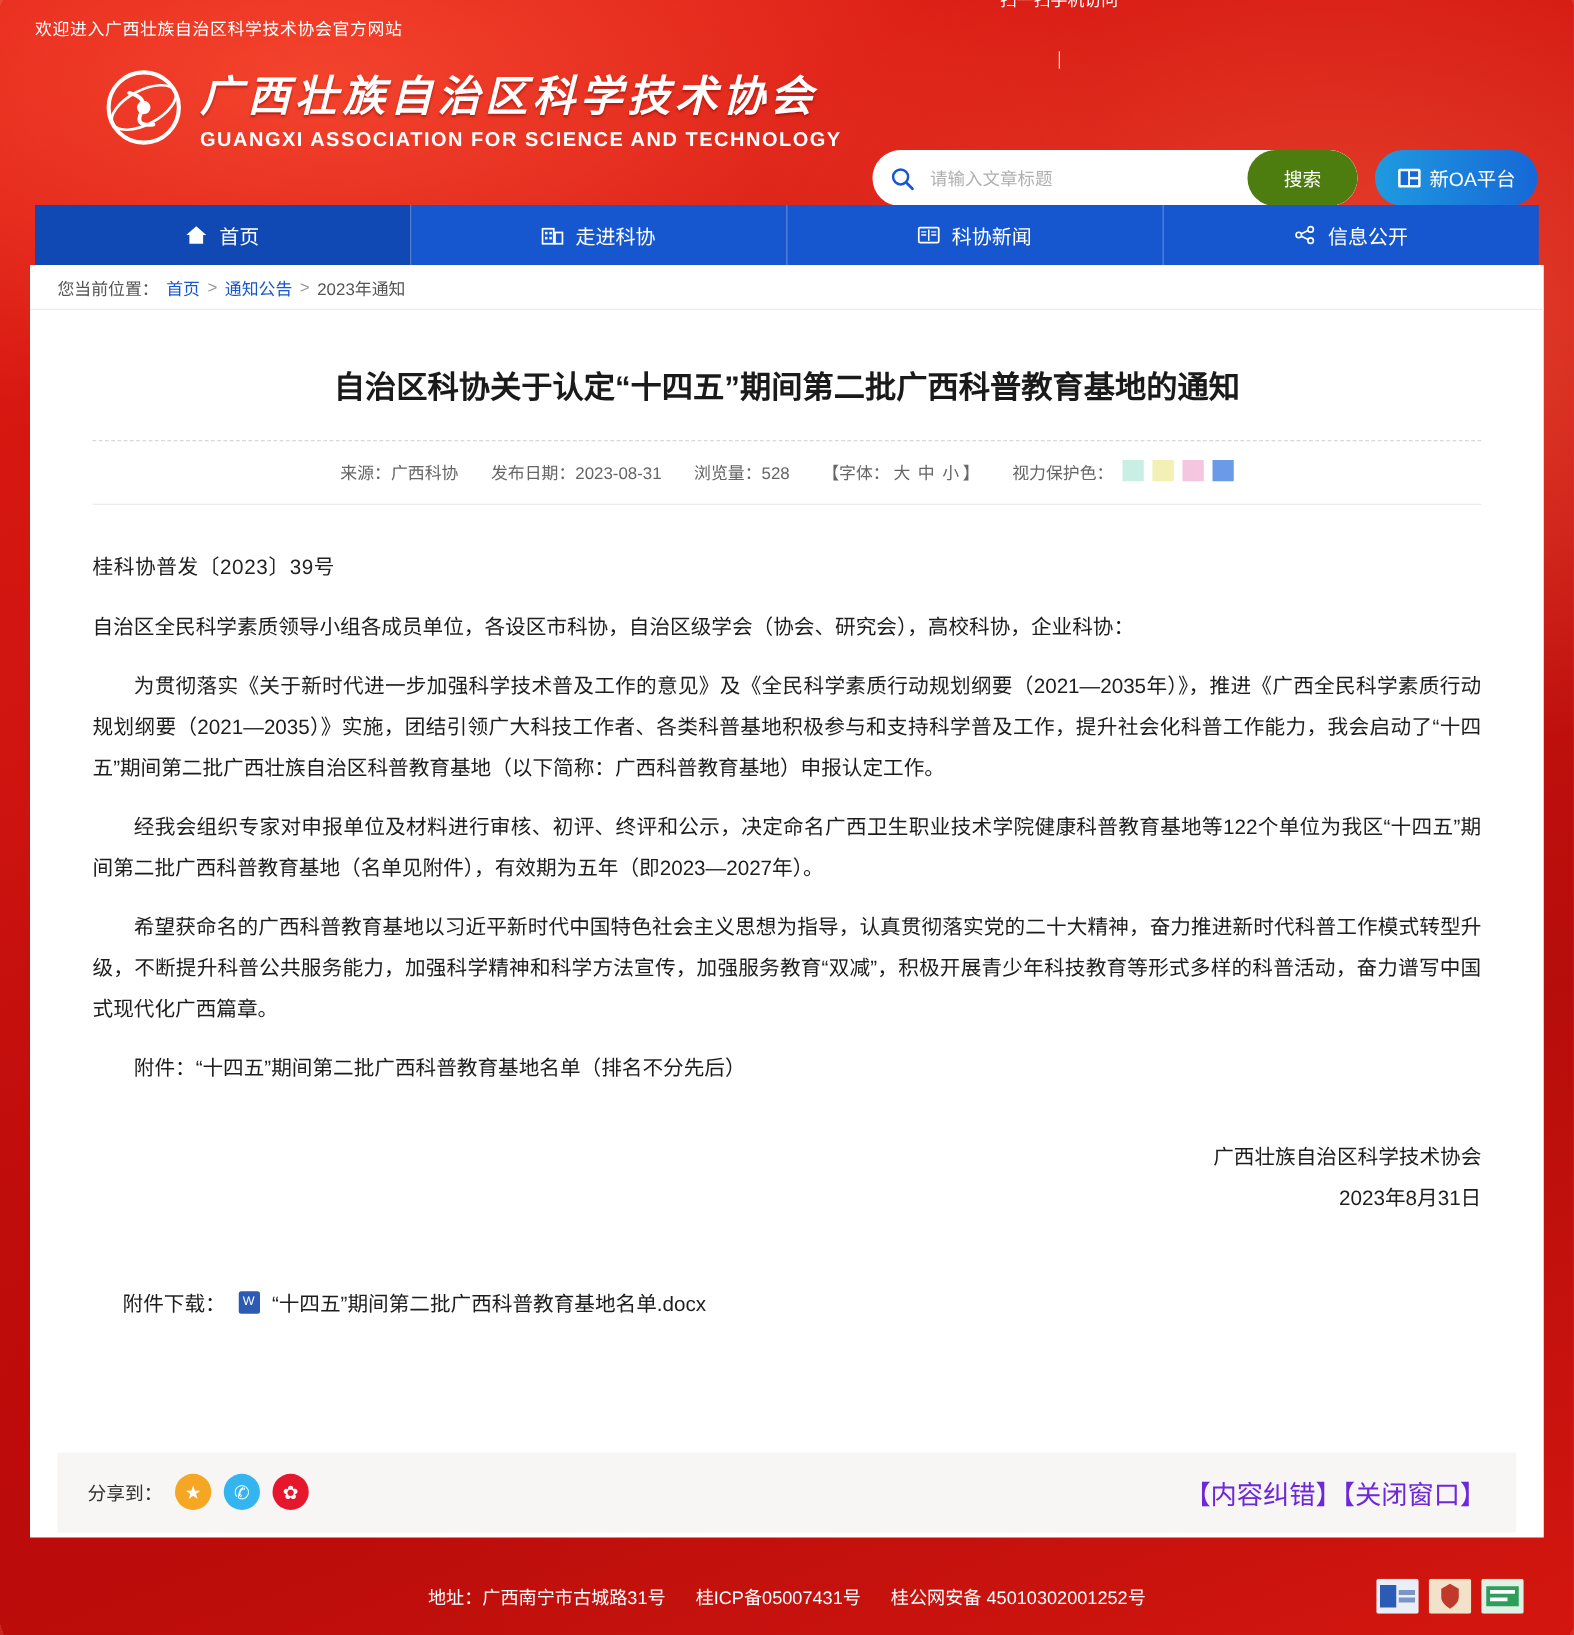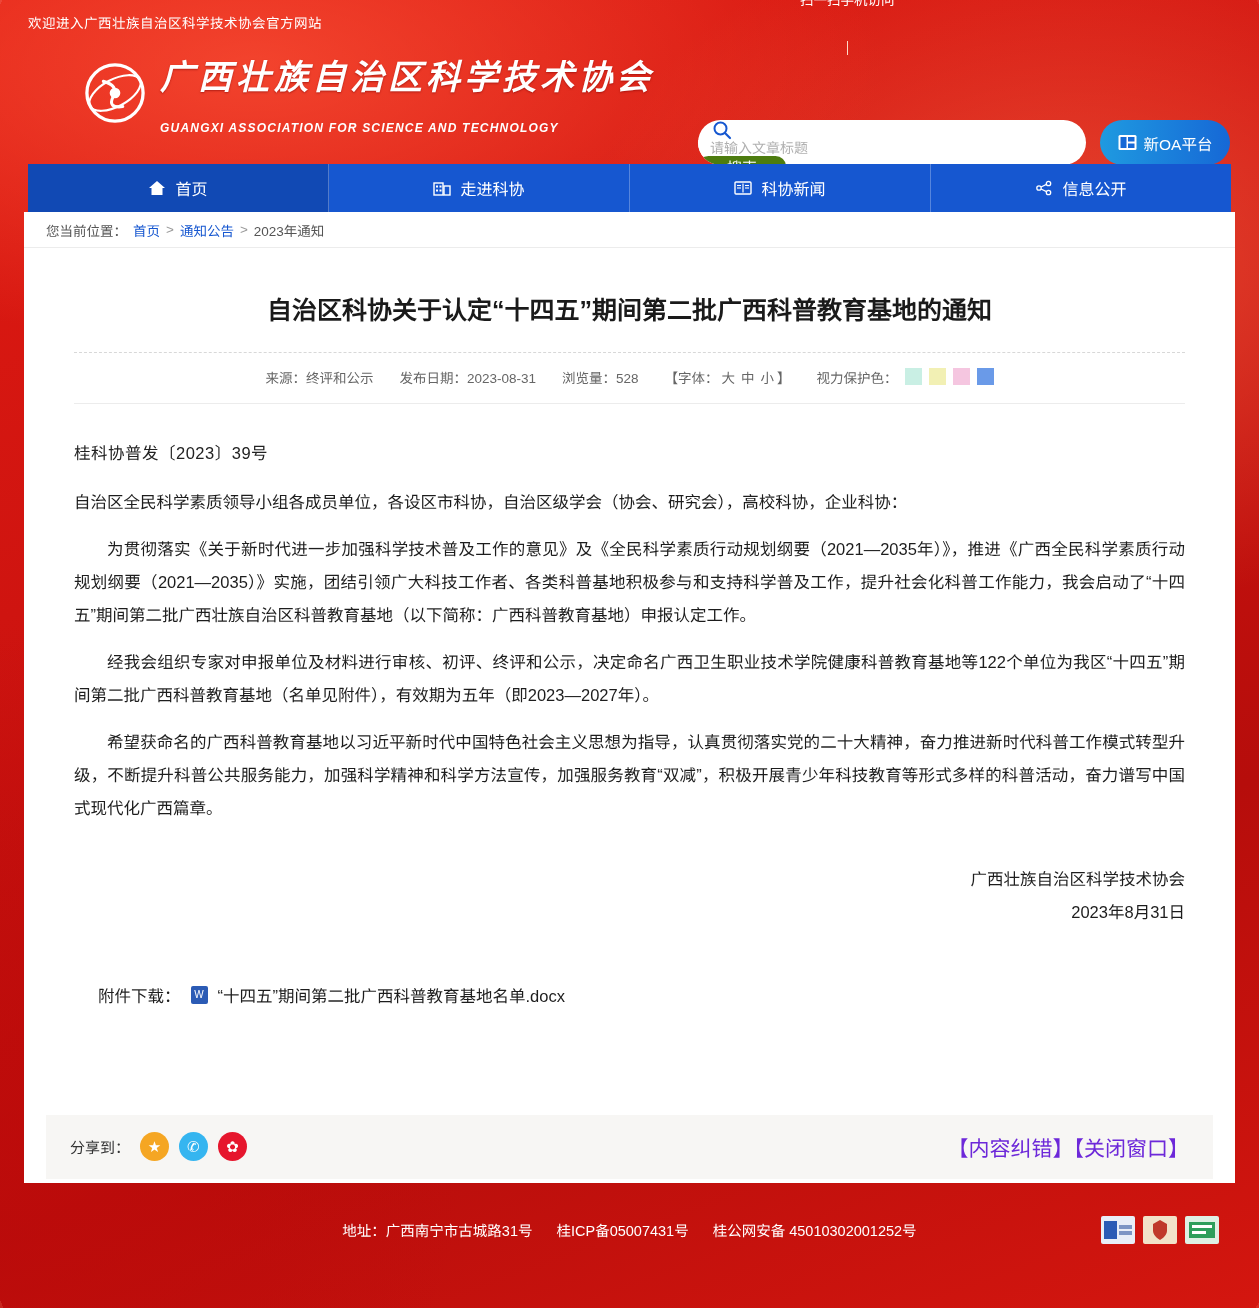--- a/index.html
+++ b/index.html
@@ -80,38 +80,36 @@
   .logo-cn {
     font-family: "Liberation Serif", "DejaVu Serif", serif;
     font-size: 34px;
     font-weight: bold;
     font-style: italic;
     color: #ffffff;
     letter-spacing: 4px;
     text-shadow: 0 1px 2px rgba(120,0,0,.5);
   }
   .logo-en {
-    font-size: 12px;
+    font-size: 16px;
     font-weight: bold;
     color: #ffffff;
     letter-spacing: 1.2px;
-    margin-top: 22px;
-    font-style: italic;
+    margin-top: 5px;
   }
 
   .searchbox {
     position: absolute;
     left: 698px; top: 76px;
     width: 388px; height: 45px;
     background: #ffffff;
     border-radius: 23px;
     display: flex;
-    align-items: flex-start;
+    align-items: center;
     overflow: hidden;
-    flex-direction: column;
   }
   .searchbox .mag { margin-left: 14px; flex: 0 0 auto; }
   .searchbox input {
     flex: 1;
     border: 0;
     outline: none;
     font-size: 14px;
     color: #333;
     padding-left: 12px;
     font-family: "Liberation Sans", sans-serif;
@@ -402,21 +400,21 @@
     <span class="sep">&gt;</span>
     <span>2023年通知</span>
   </div>
 
   <div class="article">
 
     <h1 class="art-title">自治区科协关于认定“十四五”期间第二批广西科普教育基地的通知</h1>
 
     <div class="art-meta">
       <span>
-        <span>来源：</span><span>终评和公示</span>
+        <span>来源：</span><span>广西科协</span>
       </span>
       <span>
         <span>发布日期：</span><span>2023-08-31</span>
       </span>
       <span>
         <span>浏览量：</span><span>528</span>
       </span>
       <span class="fontsize">
         <span>【字体：</span><b>大</b><b>中</b><b>小</b><span>】</span>
       </span>
@@ -428,20 +426,21 @@
         <i class="swatch" style="background:#6a9ae8"></i>
       </span>
     </div>
 
     <div class="doc-no">桂科协普发〔2023〕39号</div>
 
     <p class="p">自治区全民科学素质领导小组各成员单位，各设区市科协，自治区级学会（协会、研究会），高校科协，企业科协：</p>
     <p class="p indent">为贯彻落实《关于新时代进一步加强科学技术普及工作的意见》及《全民科学素质行动规划纲要（2021—2035年）》，推进《广西全民科学素质行动规划纲要（2021—2035）》实施，团结引领广大科技工作者、各类科普基地积极参与和支持科学普及工作，提升社会化科普工作能力，我会启动了“十四五”期间第二批广西壮族自治区科普教育基地（以下简称：广西科普教育基地）申报认定工作。</p>
     <p class="p indent">经我会组织专家对申报单位及材料进行审核、初评、终评和公示，决定命名广西卫生职业技术学院健康科普教育基地等122个单位为我区“十四五”期间第二批广西科普教育基地（名单见附件），有效期为五年（即2023—2027年）。</p>
     <p class="p indent">希望获命名的广西科普教育基地以习近平新时代中国特色社会主义思想为指导，认真贯彻落实党的二十大精神，奋力推进新时代科普工作模式转型升级，不断提升科普公共服务能力，加强科学精神和科学方法宣传，加强服务教育“双减”，积极开展青少年科技教育等形式多样的科普活动，奋力谱写中国式现代化广西篇章。</p>
+    <p class="p indent">附件：“十四五”期间第二批广西科普教育基地名单（排名不分先后）</p>
 
     <div class="sign">
       <div>广西壮族自治区科学技术协会</div>
       <div>2023年8月31日</div>
     </div>
 
     <div class="attach">
       <span>附件下载：</span>
       <span class="docicon">W</span>
       <a>“十四五”期间第二批广西科普教育基地名单.docx</a>

